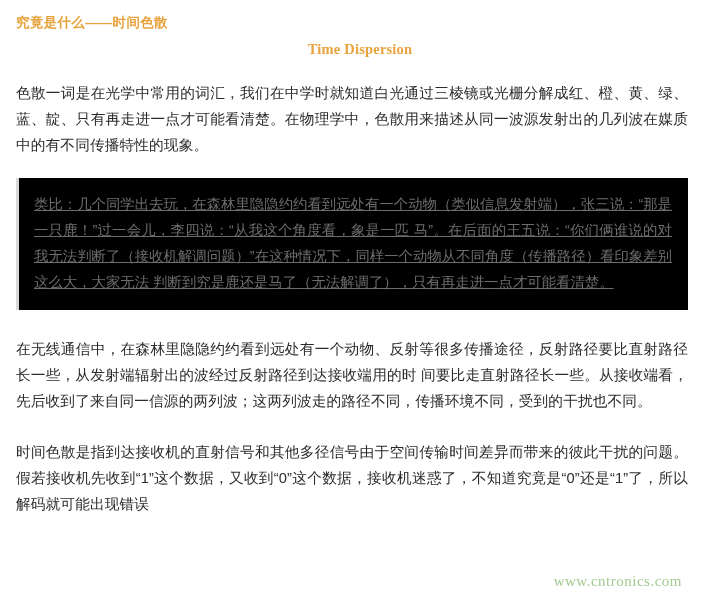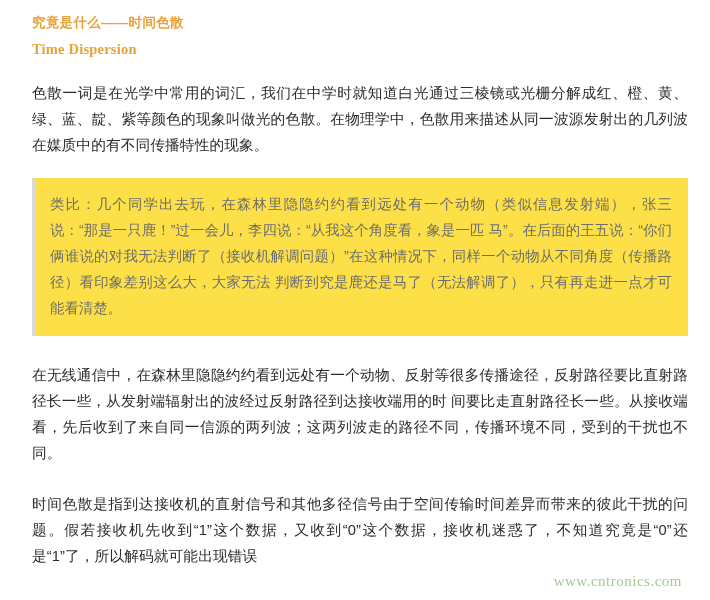--- a/index.html
+++ b/index.html
@@ -12,56 +12,58 @@
     background: #ffffff;
     font-family: "Liberation Sans", "DejaVu Sans", sans-serif;
     overflow: hidden;
     position: relative;
   }
   .page {
     position: relative;
     width: 710px;
     height: 600px;
     box-sizing: border-box;
-    padding: 14px 22px 0 32px;
+    padding: 14px 22px 0 16px;
   }
   .title-cn {
     color: #e8a33d;
     font-size: 13.5px;
     font-weight: bold;
     letter-spacing: 0.3px;
     line-height: 1.4;
     margin: 0 0 8px 0;
   }
   .title-en {
     color: #e8a33d;
     font-size: 14.5px;
     font-weight: bold;
     font-family: "Liberation Serif", "DejaVu Serif", serif;
     letter-spacing: 0.2px;
-    margin: 0 0 22px 0;
+    margin: 0 0 22px 16px;
+    text-align: center;
   }
   .para {
     color: #2b2b2b;
     font-size: 14.7px;
     line-height: 1.78;
     text-align: justify;
     margin: 0 0 20px 0;
     letter-spacing: 0.1px;
   }
   .quote-block {
     position: relative;
-    background: #fde047;
+    background: #000000;
     color: #6d6d6d;
     font-size: 14.4px;
     line-height: 1.8;
     text-align: justify;
     padding: 14px 16px 14px 18px;
     margin: 4px 0 26px 0;
     box-sizing: border-box;
+    text-decoration: underline;
   }
   .quote-block::before {
     content: "";
     position: absolute;
     left: 0;
     top: 0;
     bottom: 0;
     width: 3px;
     background: #d9d9d9;
   }
@@ -84,21 +86,21 @@
 </style>
 </head>
 <body>
 
 <div class="page">
 
   <h1 class="title-cn">究竟是什么——时间色散</h1>
 
   <h2 class="title-en">Time Dispersion</h2>
 
-  <p class="para">色散一词是在光学中常用的词汇，我们在中学时就知道白光通过三棱镜或光栅分解成红、橙、黄、绿、蓝、靛、紫等颜色的现象叫做光的色散。在物理学中，色散用来描述从同一波源发射出的几列波在媒质中的有不同传播特性的现象。</p>
+  <p class="para">色散一词是在光学中常用的词汇，我们在中学时就知道白光通过三棱镜或光栅分解成红、橙、黄、绿、蓝、靛、只有再走进一点才可能看清楚。在物理学中，色散用来描述从同一波源发射出的几列波在媒质中的有不同传播特性的现象。</p>
 
   <div class="quote-block">类比：几个同学出去玩，在森林里隐隐约约看到远处有一个动物（类似信息发射端），张三说：“那是一只鹿！”过一会儿，李四说：“从我这个角度看，象是一匹 马”。在后面的王五说：“你们俩谁说的对我无法判断了（接收机解调问题）”在这种情况下，同样一个动物从不同角度（传播路径）看印象差别这么大，大家无法 判断到究是鹿还是马了（无法解调了），只有再走进一点才可能看清楚。</div>
 
   <p class="para para-main">在无线通信中，在森林里隐隐约约看到远处有一个动物、反射等很多传播途径，反射路径要比直射路径长一些，从发射端辐射出的波经过反射路径到达接收端用的时 间要比走直射路径长一些。从接收端看，先后收到了来自同一信源的两列波；这两列波走的路径不同，传播环境不同，受到的干扰也不同。</p>
 
   <p class="para para-last">时间色散是指到达接收机的直射信号和其他多径信号由于空间传输时间差异而带来的彼此干扰的问题。假若接收机先收到“1”这个数据，又收到“0”这个数据，接收机迷惑了，不知道究竟是“0”还是“1”了，所以解码就可能出现错误</p>
 
   <div class="watermark">www.cntronics.com</div>
 
 </div>

